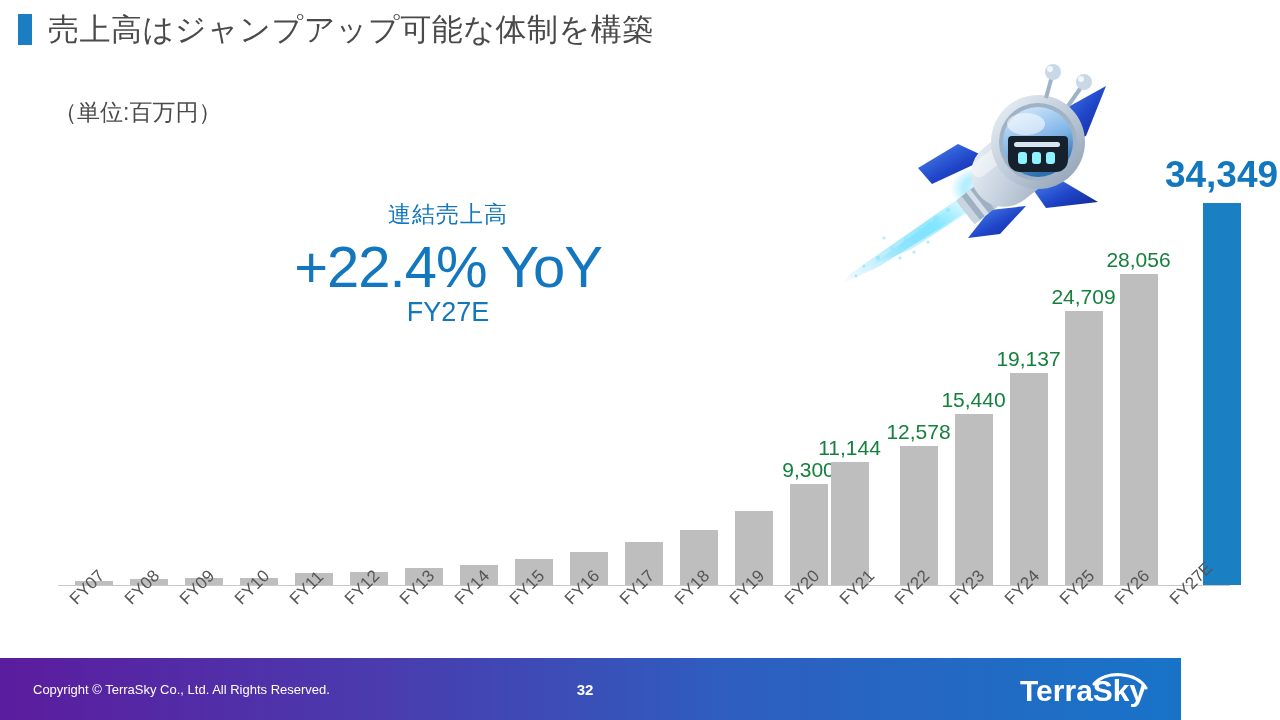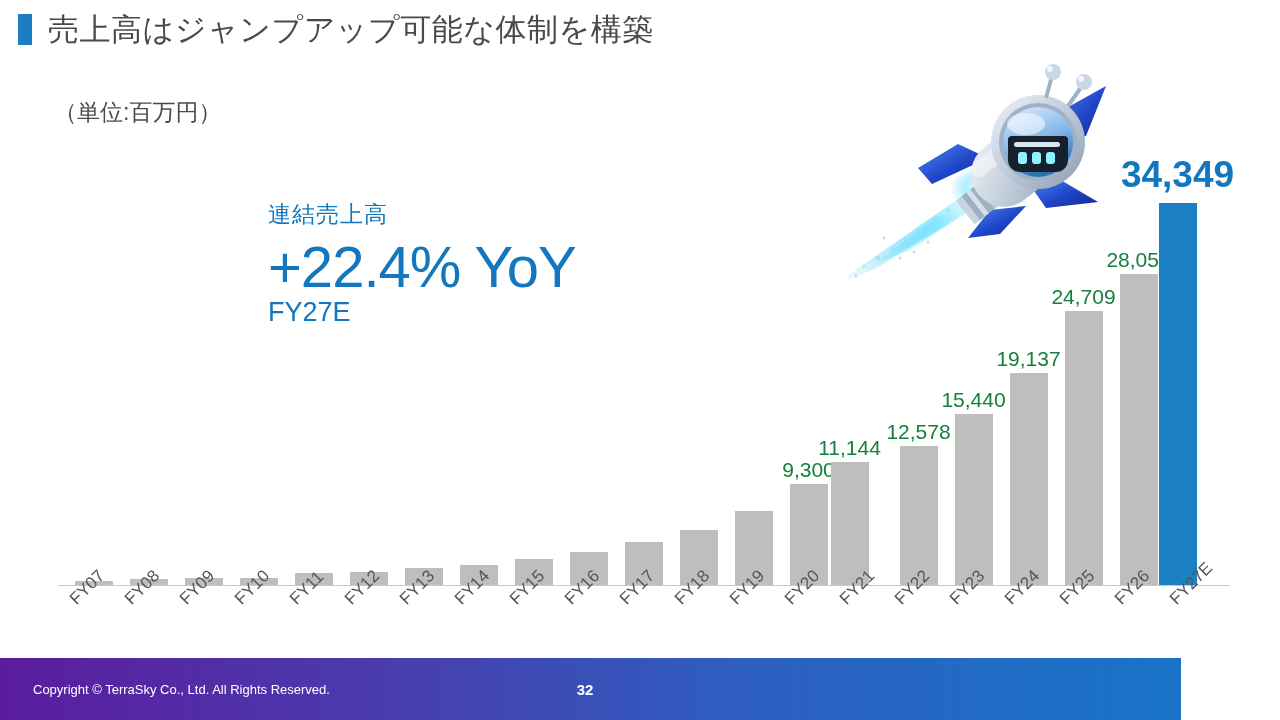--- a/index.html
+++ b/index.html
@@ -53,20 +53,21 @@
     color: #4A4A4A;
     white-space: nowrap;
   }
 
   
   .callout {
     position: absolute;
     left: 268px;
     top: 200px;
     width: 360px;
+    text-align: center;
     color: #1277BE;
   }
   .callout-kicker {
     font-size: 23px;
     line-height: 1.25;
     letter-spacing: 1px;
   }
   .callout-main {
     font-size: 58px;
     line-height: 1.12;
@@ -375,21 +376,21 @@
             <div class="bar-label" style="bottom: 216px;">19,137</div>
           </div>
           <div class="bar-slot" style="left: 998px;">
             <div class="bar" style="height: 274px;"></div>
             <div class="bar-label" style="bottom: 278px;">24,709</div>
           </div>
           <div class="bar-slot" style="left: 1053px;">
             <div class="bar" style="height: 311px;"></div>
             <div class="bar-label" style="bottom: 315px;">28,056</div>
           </div>
-          <div class="bar-slot" style="left: 1092px; text-align: center;">
+          <div class="bar-slot" style="left: 1136px; text-align: center;">
             <div class="bar highlight" style="height: 382px;"></div>
             <div class="bar-label highlight" style="bottom: 392px;">34,349</div>
           </div>
         </div>
     </div>
     <div class="ticks" id="ticks-container">
         <div class="tick-slot" style="left: 8px;">
           <div class="tick-label">FY07</div>
         </div>
         <div class="tick-slot" style="left: 63px;">
@@ -451,15 +452,21 @@
         </div>
         <div class="tick-slot" style="left: 1108px;">
           <div class="tick-label">FY27E</div>
         </div>
       </div>
   </div>
 
   <div class="footer">
     <div class="footer-copy">Copyright © TerraSky Co., Ltd. All Rights Reserved.</div>
     <div class="footer-page">32</div>
+    <div class="footer-logo">
+      <svg width="135" height="42" viewBox="0 0 135 42" xmlns="http://www.w3.org/2000/svg">
+        <path d="M74 16 C86 2, 116 4, 126 20" stroke="#ffffff" stroke-width="3.2" fill="none" stroke-linecap="round"></path>
+        <text x="0" y="33" font-family="'Liberation Sans', sans-serif" font-size="30" font-weight="700" fill="#ffffff">TerraSky</text>
+      </svg>
+    </div>
   </div>
 
 </div>
 
 </body></html>

